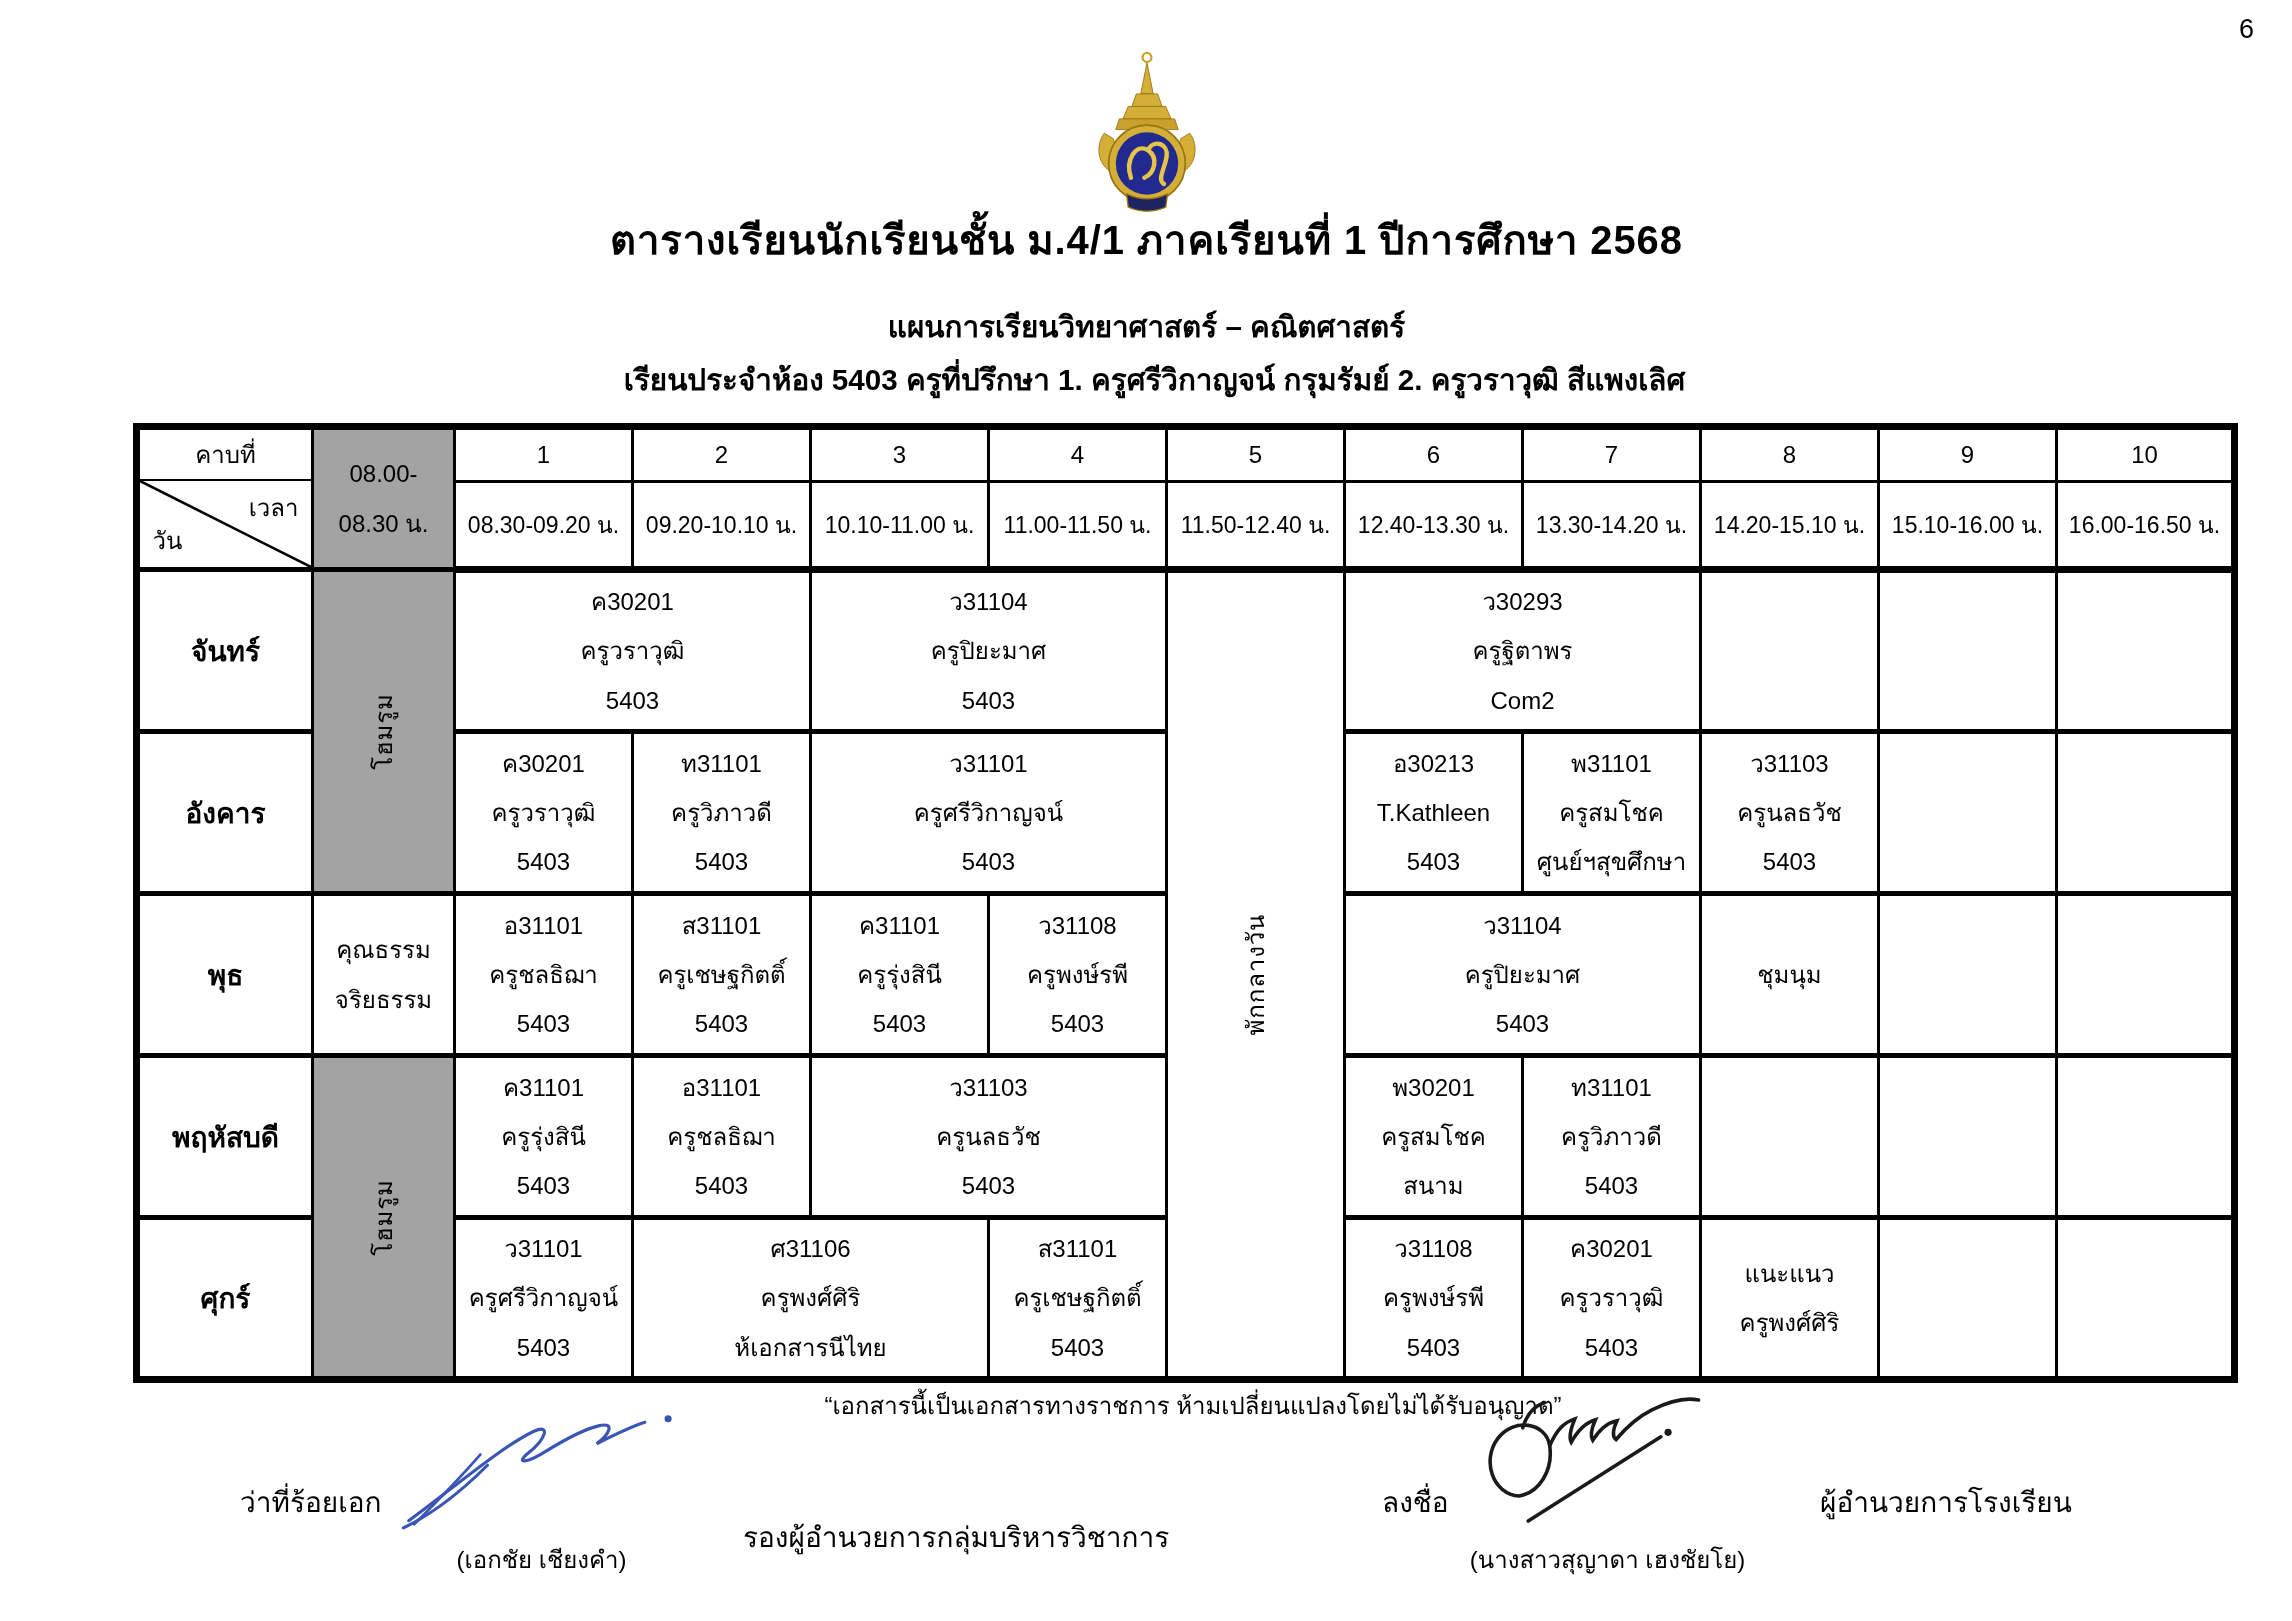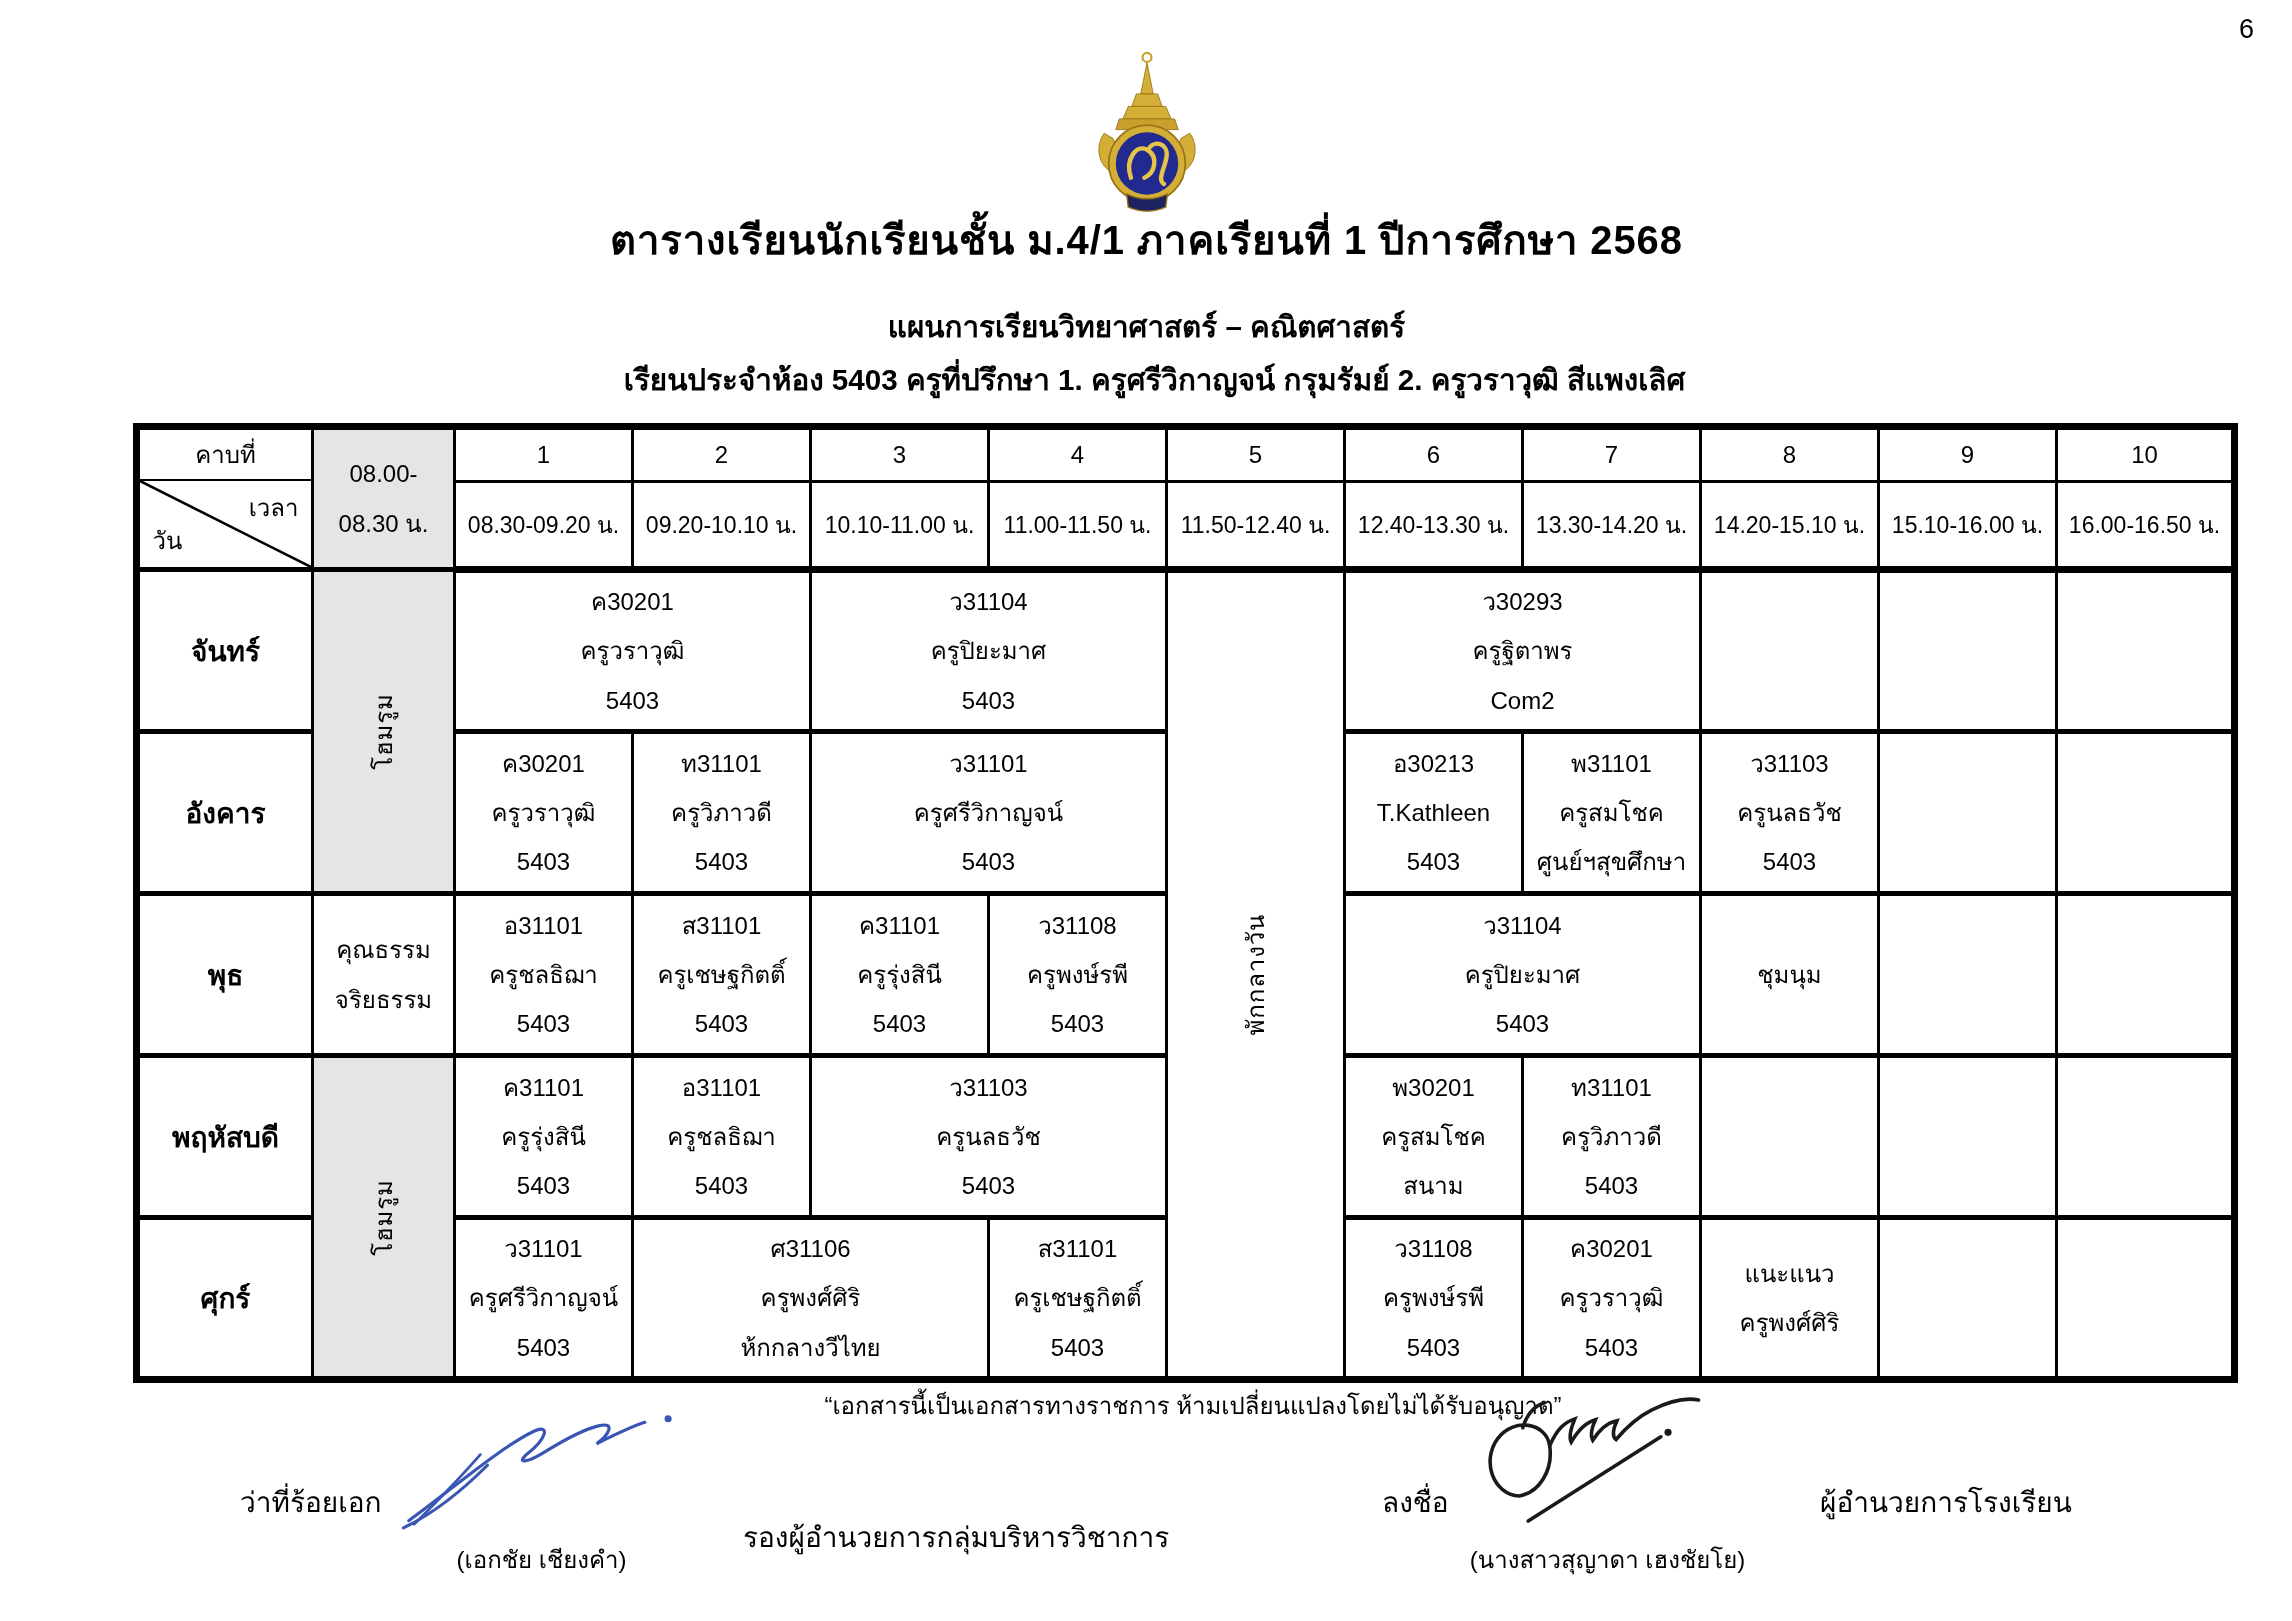--- a/index.html
+++ b/index.html
@@ -41,21 +41,21 @@
   td.corner { padding:0; }
   .corner-top {
     height:51px; display:flex; align-items:center; justify-content:center;
     border-bottom:2.7px solid #000; font-size:24px;
   }
   .corner-bottom { position:relative; height:86px; }
   .corner-bottom svg { position:absolute; inset:0; width:100%; height:100%; }
   .corner-time { position:absolute; top:7.2px;  right:12.5px; font-size:24px; }
   .corner-day  { position:absolute; bottom:7.2px; left:12.5px; font-size:24px; }
 
-  .gray  { background:#e5e5e5; }
+  .gray  { background:#a3a3a3; }
   .cell  { white-space:pre-line; line-height:2.05; }
   td.day-cell { font-size:28px; font-weight:bold; }
   .vtext { display:inline-block; transform:rotate(-90deg); white-space:nowrap; font-size:24px; letter-spacing:0.9px; }
 
   .certify-note { position:absolute; top:1386px; left:142px; width:2102px; text-align:center; font-size:24px; }
 
   .footer-text { position:absolute; font-size:28px; }
   .sig { position:absolute; }
   .sig-name { position:absolute; text-align:center; font-size:24px; }
 </style>
@@ -225,21 +225,21 @@
       <td></td>
       <td></td>
     </tr>
     <tr>
       <td class="day-cell">ศุกร์</td>
       <td class="cell">ว31101
 ครูศรีวิกาญจน์
 5403</td>
       <td class="cell" colspan="2">ศ31106
 ครูพงศ์ศิริ
-ห้กกลางวีไทย</td>
+ห้เอกสารนีไทย</td>
       <td class="cell">ส31101
 ครูเชษฐกิตติ์
 5403</td>
       <td class="cell">ว31108
 ครูพงษ์รพี
 5403</td>
       <td class="cell">ค30201
 ครูวราวุฒิ
 5403</td>
       <td class="cell">แนะแนว

